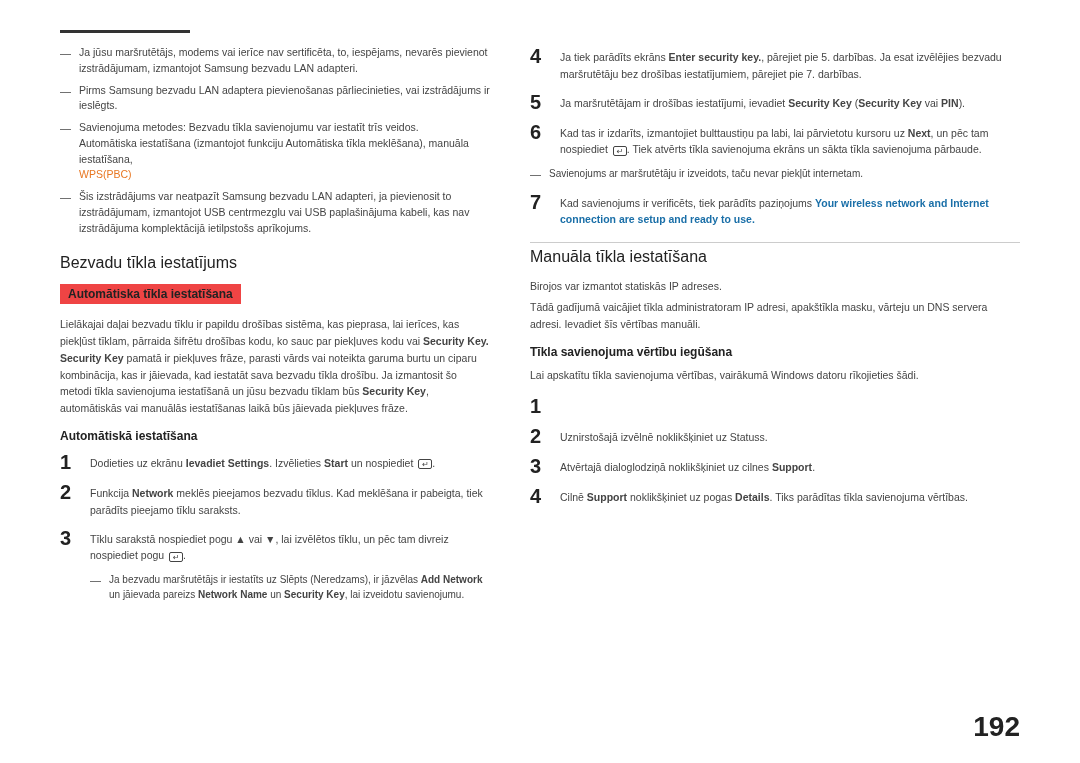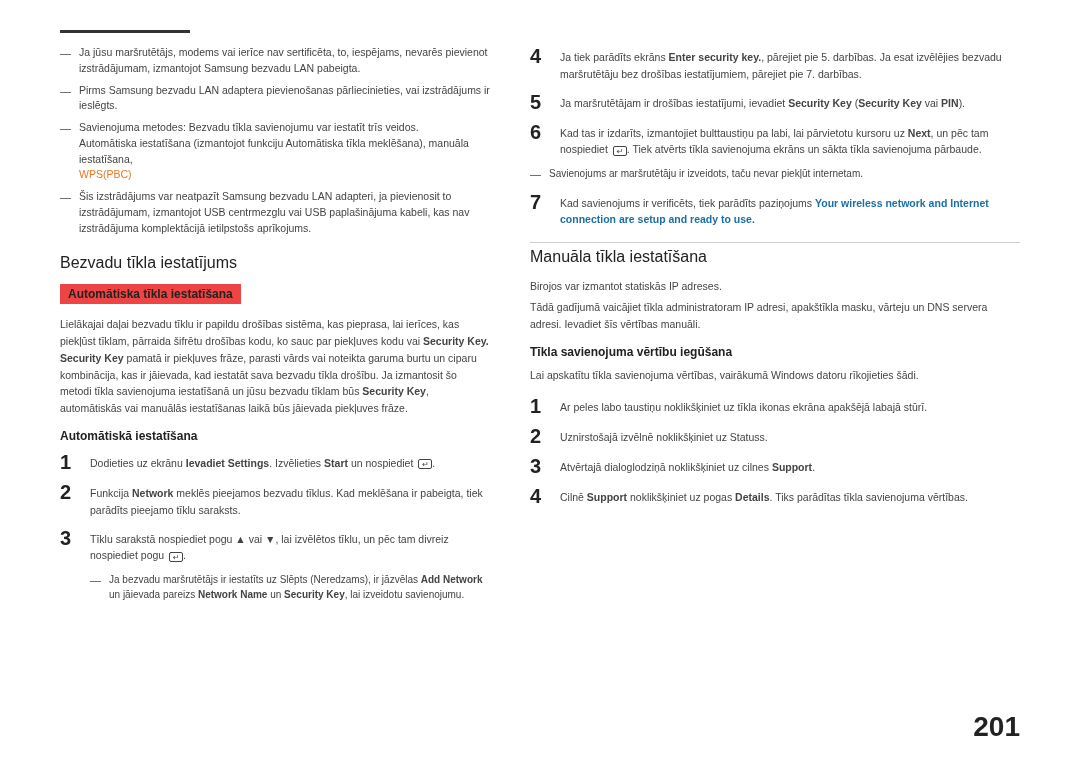--- a/index.html
+++ b/index.html
@@ -216,21 +216,21 @@
 
   <div class="content-wrapper">
 
     <div class="left-col">
 
       
       <div class="bullet-section">
 
         <div class="bullet-item">
           <span class="bullet-dash">—</span>
-          <span class="bullet-text">Ja jūsu maršrutētājs, modems vai ierīce nav sertificēta, to, iespējams, nevarēs pievienot izstrādājumam, izmantojot Samsung bezvadu LAN pabeigta.</span>
+          <span class="bullet-text">Ja jūsu maršrutētājs, modems vai ierīce nav sertificēta, to, iespējams, nevarēs pievienot izstrādājumam, izmantojot Samsung bezvadu LAN adapteri.</span>
         </div>
 
         <div class="bullet-item">
           <span class="bullet-dash">—</span>
           <span class="bullet-text">Pirms Samsung bezvadu LAN adaptera pievienošanas pārliecinieties, vai izstrādājums ir ieslēgts.</span>
         </div>
 
         <div class="bullet-item">
           <span class="bullet-dash">—</span>
           <span class="bullet-text">
@@ -335,21 +335,20 @@
       <h1 class="section-title-lv">Manuāla tīkla iestatīšana</h1>
 
       <p class="body-text" style="margin-bottom:4px;">Birojos var izmantot statiskās IP adreses.</p>
       <p class="body-text">Tādā gadījumā vaicājiet tīkla administratoram IP adresi, apakštīkla masku, vārteju un DNS servera adresi. Ievadiet šīs vērtības manuāli.</p>
 
       <p class="subsection-title">Tīkla savienojuma vērtību iegūšana</p>
       <p class="body-text">Lai apskatītu tīkla savienojuma vērtības, vairākumā Windows datoru rīkojieties šādi.</p>
 
       <div class="right-step">
         <span class="right-step-number">1</span>
-        <span class="right-step-content">Ar peles labo taustiņu noklikšķiniet uz tīkla ikonas ekrāna apakšējā labajā stūrī.</span>
       </div>
 
       <div class="right-step">
         <span class="right-step-number">2</span>
         <span class="right-step-content">Uznirstošajā izvēlnē noklikšķiniet uz Statuss.</span>
       </div>
 
       <div class="right-step">
         <span class="right-step-number">3</span>
         <span class="right-step-content">
@@ -361,15 +360,15 @@
         <span class="right-step-number">4</span>
         <span class="right-step-content">
           Cilnē <span class="bold-inline">Support</span> noklikšķiniet uz pogas <span class="bold-inline">Details</span>. Tiks parādītas tīkla savienojuma vērtības.
         </span>
       </div>
 
     </div>
 
   </div>
 
-  <div class="page-number">201</div>
+  <div class="page-number">192</div>
 
 </div>
 
 </body></html>

